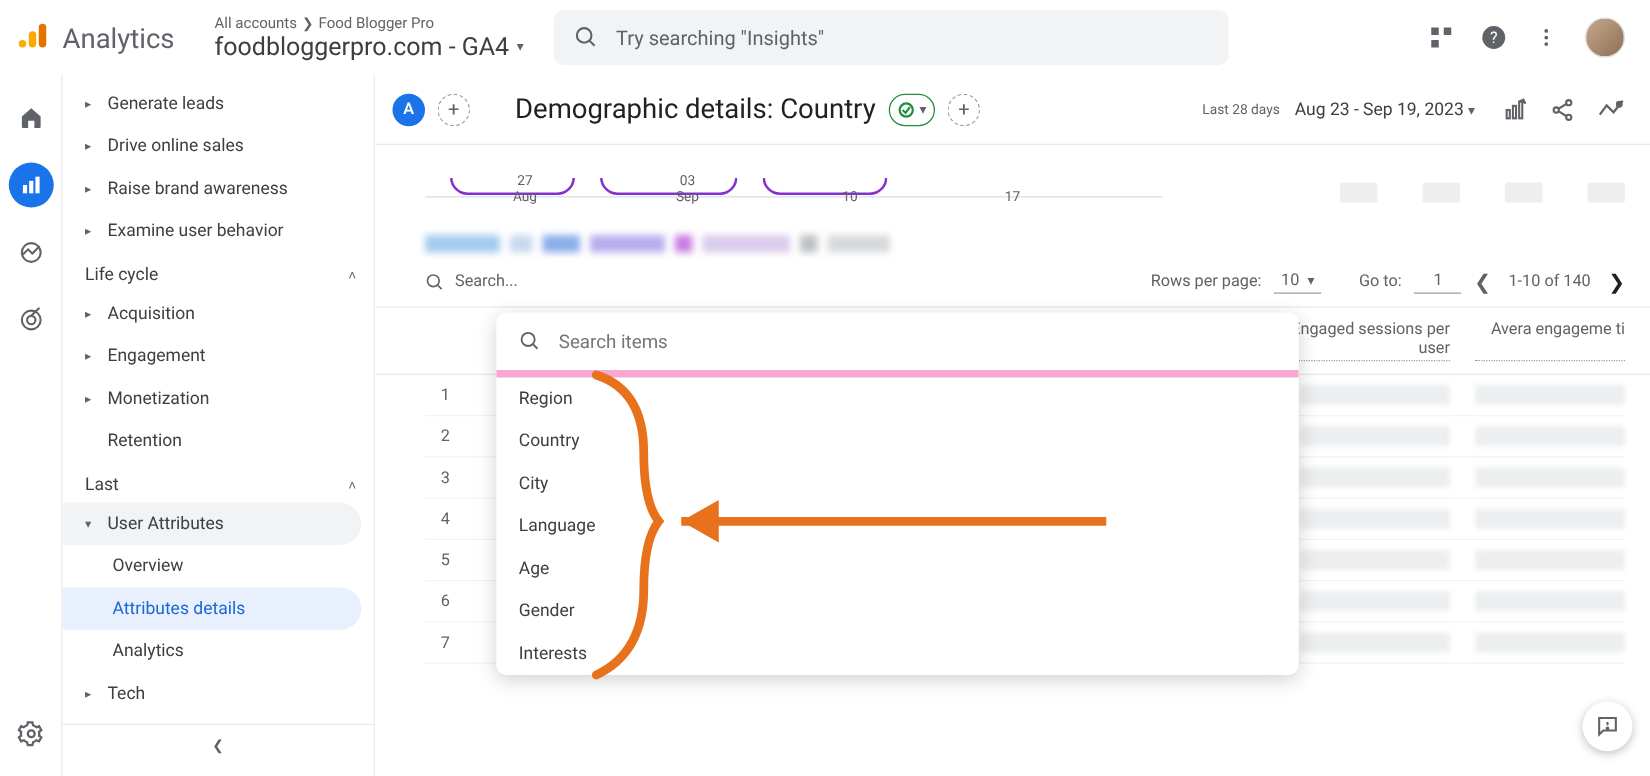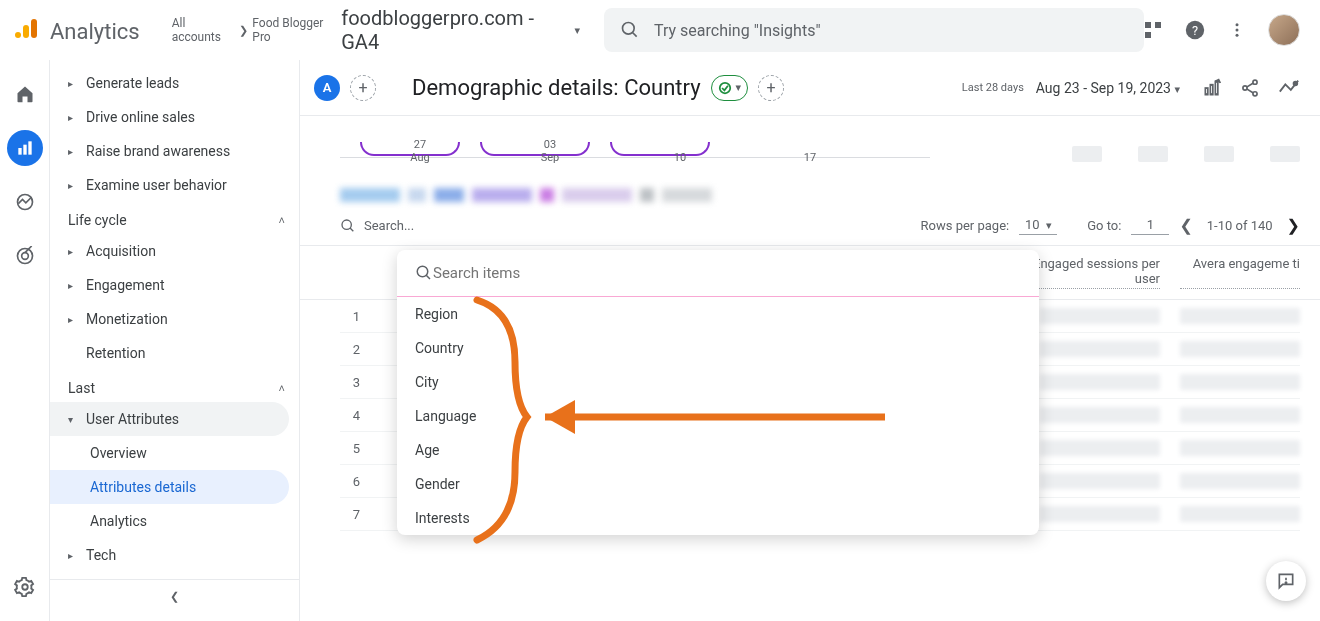--- a/index.html
+++ b/index.html
@@ -4,21 +4,21 @@
 <style>
 * { box-sizing: border-box; margin: 0; padding: 0; font-family: 'Google Sans', Roboto, Arial, sans-serif; }
 body { width: 1320px; height: 621px; overflow: hidden; background: #fff; color: #202124; position: relative; }
 
 
 .topbar { height: 60px; display: flex; align-items: center; padding: 0 12px; }
 .logo { display: flex; align-items: flex-end; margin-right: 12px; }
 .logo-icon { width: 28px; height: 28px; margin-right: 10px; position: relative; }
 .logo-icon svg { width: 28px; height: 28px; }
 .logo-text { font-size: 22px; color: #5f6368; }
-.property-block { margin-left: 20px; display: flex; }
+.property-block { margin-left: 20px; display: flex; flex-direction: column; }
 .breadcrumb { font-size: 12px; color: #5f6368; display: flex; align-items: center; gap: 4px; }
 .account-line { font-size: 20px; color: #3c4043; display: flex; align-items: center; gap: 6px; }
 .searchbox { flex: 0 0 540px; margin-left: 24px; height: 44px; background: #f1f3f4; border-radius: 8px; display: flex; align-items: center; padding: 0 16px; color: #5f6368; font-size: 16px; }
 .searchbox .si { margin-right: 14px; }
 .topicons { margin-left: auto; display: flex; align-items: center; gap: 22px; color: #5f6368; padding-right: 8px;}
 .avatar { width: 32px; height: 32px; border-radius: 50%; background: linear-gradient(135deg,#c7a88a,#8d6f58); border: 1px solid #ddd; }
 
 
 .shell { display: flex; height: calc(621px - 60px); }
 .rail { width: 50px; border-right: 1px solid #e8eaed; display: flex; flex-direction: column; align-items: center; padding-top: 16px; gap: 18px; color: #5f6368; }
@@ -67,21 +67,21 @@
 .col-metric2 { width:120px; margin-left:20px; border-bottom:1px dotted #9aa0a6; padding-bottom:2px;}
 
 .table-body { padding-left:40px; padding-right:20px;}
 .trow { display:flex; align-items:center; height:33px; border-bottom:1px solid #f1f3f4; font-size:13px;}
 .trow .idx { width:30px; text-align:right; padding-right:10px; color:#5f6368;}
 .trow .blurcell { width:120px; height:16px; background:#eceef0; filter:blur(2px); margin-left:auto; border-radius:2px;}
 .trow .blurcell + .blurcell { margin-left:20px;}
 
 
 .popup { position:absolute; left:397px; top:250px; width:642px; background:#fff; border-radius:8px; box-shadow: 0 4px 16px rgba(0,0,0,0.18); z-index:50; overflow:hidden;}
-.popup-search{ display:flex; align-items:flex-end; padding:14px 18px; border-bottom:1px solid #f9a8d4; color:#5f6368;}
+.popup-search{ display:flex; align-items:flex-end; gap:14px; padding:14px 18px; border-bottom:6px solid #f9a8d4; color:#5f6368;}
 .popup-search input{ border:none; outline:none; font-size:15px; flex:1;}
 .popup-list div{ padding:9px 18px; font-size:14px; color:#3c4043; cursor:pointer;}
 
 
 .anno { position:absolute; left:465px; top:292px; width:430px; height:260px; z-index:60; pointer-events:none;}
 
 
 .fb { position:absolute; right:14px; bottom:20px; width:40px; height:40px; border-radius:50%; background:#fff; box-shadow:0 2px 8px rgba(0,0,0,0.25); display:flex; align-items:center; justify-content:center; color:#5f6368; z-index:70;}
 
 .chev{ font-size:11px; color:#5f6368;}

